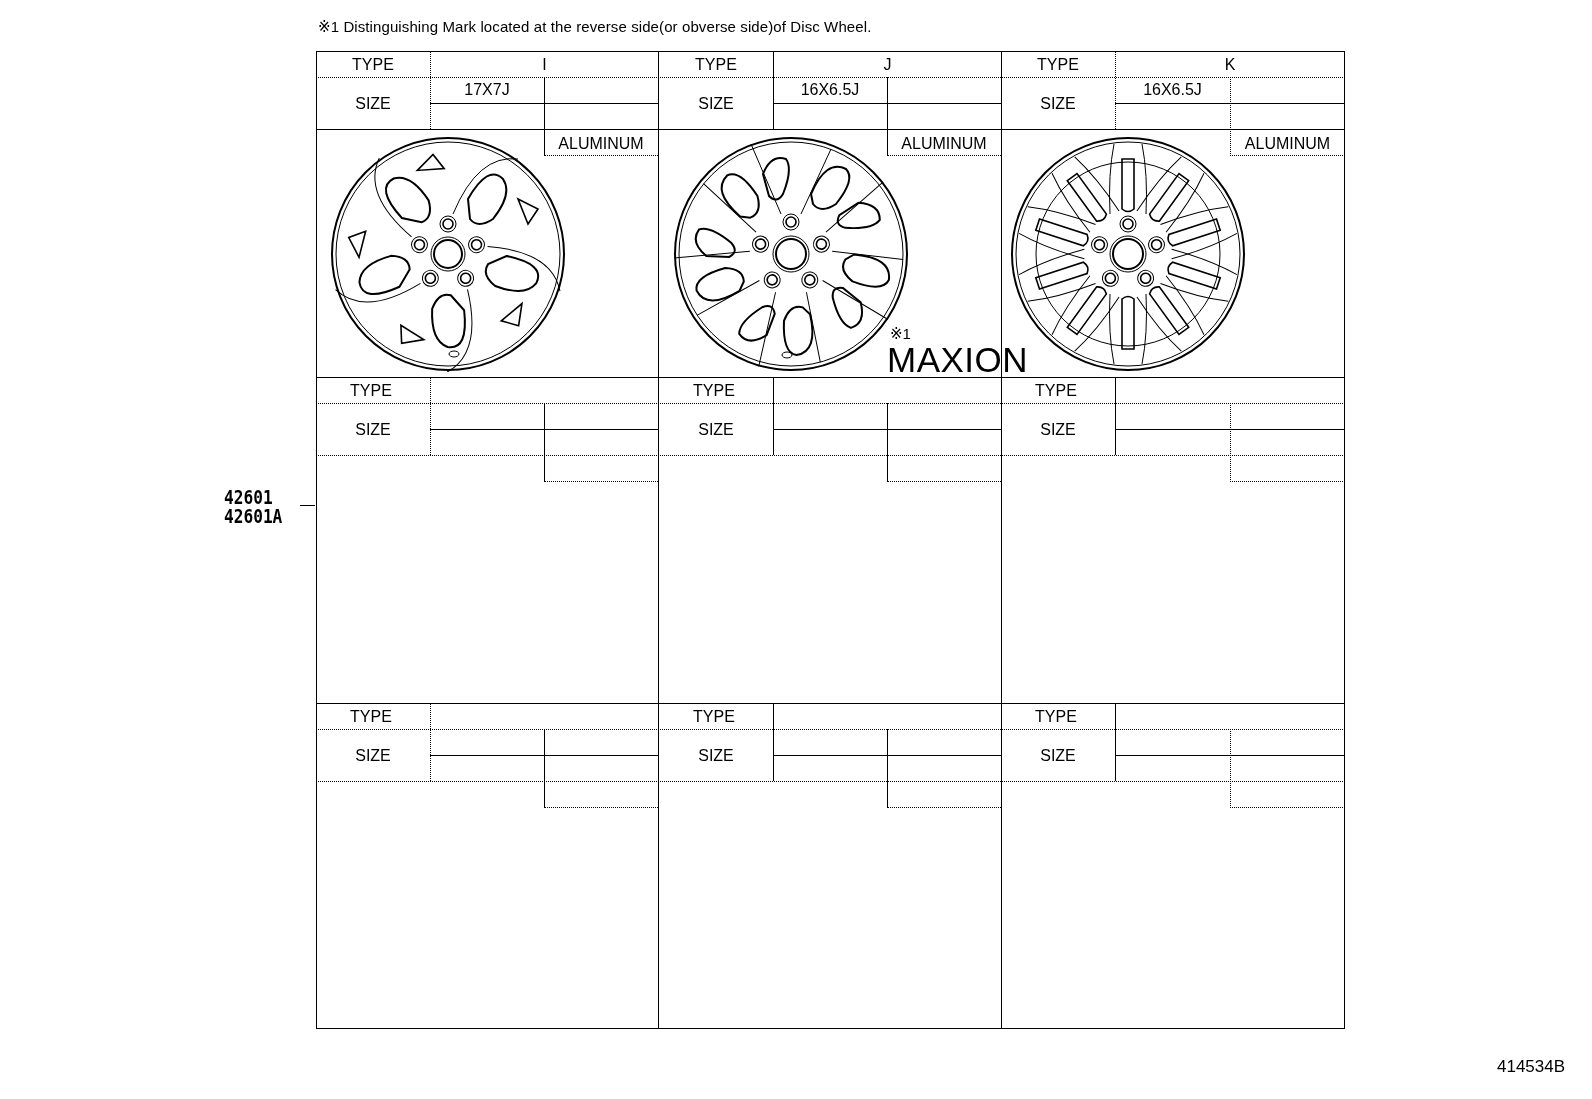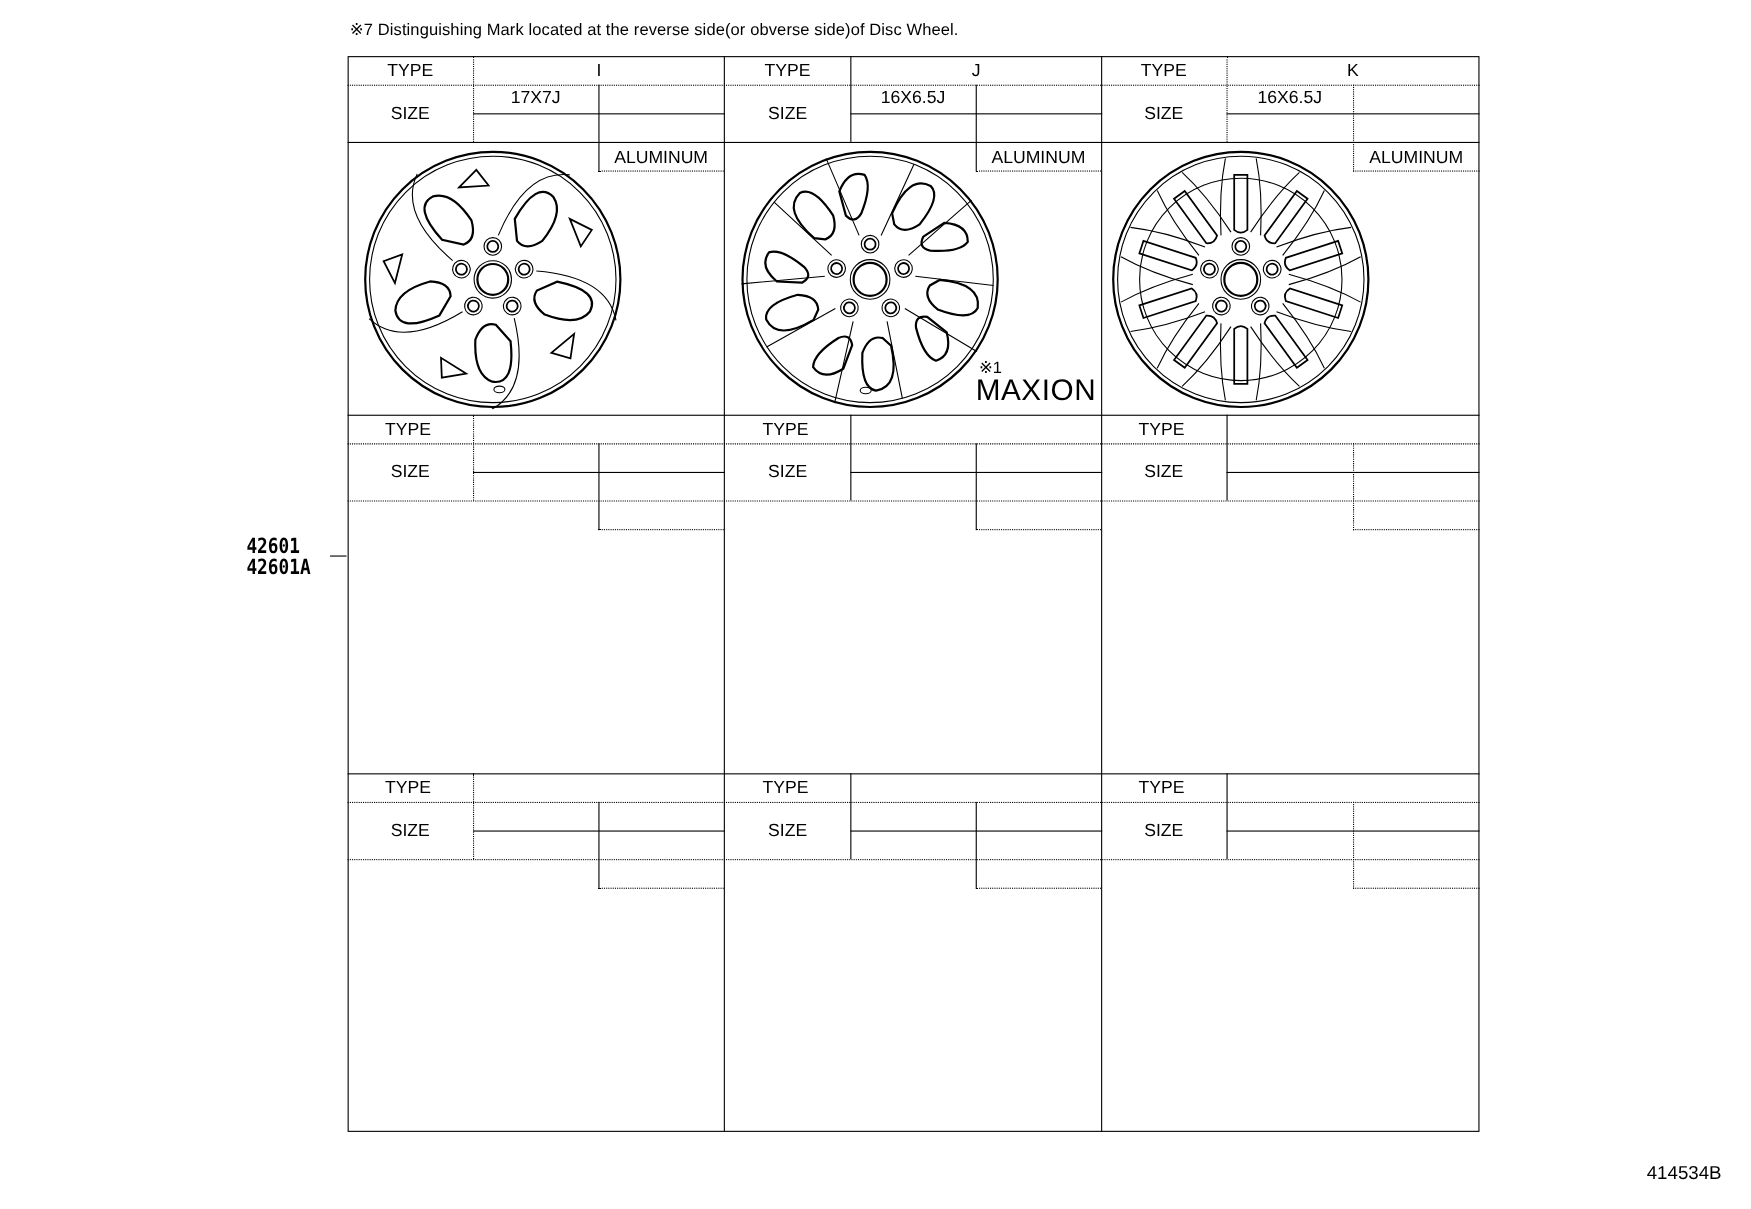--- a/index.html
+++ b/index.html
@@ -15,26 +15,26 @@
 
   .outer { left:316px; top:51px; width:1029px; height:978px; border:1.5px solid #000; box-sizing:border-box; }
   .vline { width:0; border-left:1.5px solid #000; }
   .hline { height:0; border-top:1.5px solid #000; }
   .dline { height:0; border-top:1.5px dotted #000; }
   .dvline { width:0; border-left:1.5px dotted #000; }
 
   .cell-text { font-size:16px; text-align:center; white-space:nowrap; }
   .wheel { }
   .maxion-mark { font-size:15px; }
-  .maxion { font-size:27px; letter-spacing:0.5px; }
+  .maxion { font-size:35px; letter-spacing:0.5px; }
 </style>
 </head>
 <body>
 
-<div class="abs note">※7 Distinguishing Mark located at the reverse side(or obverse side)of Disc Wheel.</div>
+<div class="abs note">※1 Distinguishing Mark located at the reverse side(or obverse side)of Disc Wheel.</div>
 
 <div class="abs callout">
   <div>42601</div>
   <div>42601A</div>
 </div>
 <div class="abs leader"></div>
 
 <div class="abs outer"></div>
 
 <div class="abs vline" style="left:658px; top:51px; height:978px;"></div>

